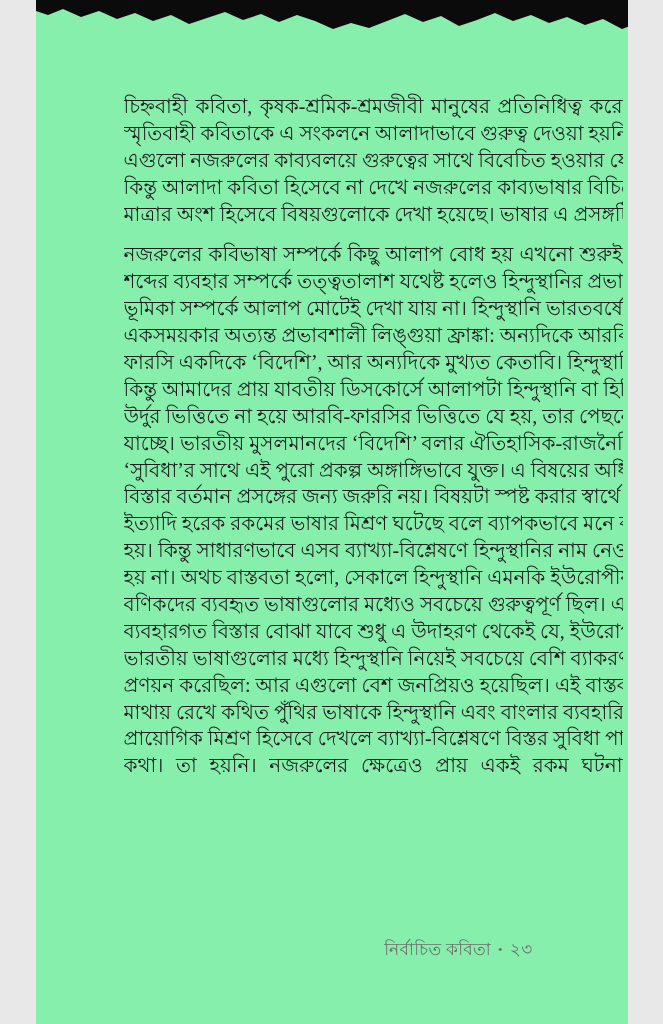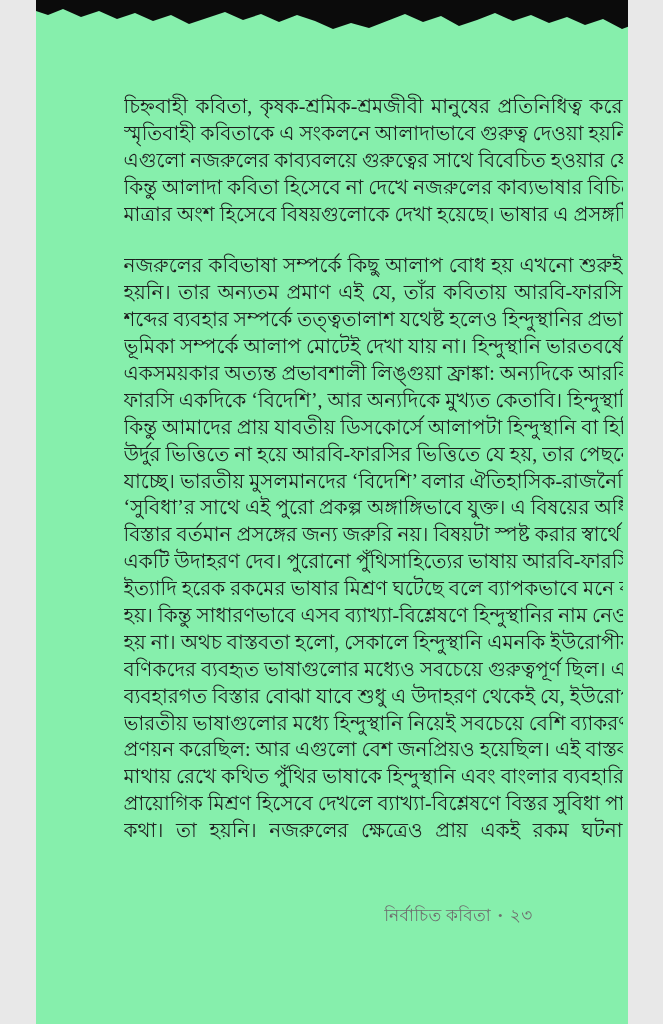--- a/index.html
+++ b/index.html
@@ -22,39 +22,39 @@
   .torn-edge polygon { fill: #0b0b0b; }
   .text-block {
     position: absolute;
     left: 88px;
     top: 93px;
     width: 499px;
     color: #1e1e1e;
     font-size: 20px;
   }
   .para { margin: 0; padding: 0; }
-  .para2 { margin-top: 25px; }
+  .para2 { margin-top: 14px; }
   .line {
     height: 26.9px;
     line-height: 26.9px;
     overflow: hidden;
     text-align: justify;
     text-align-last: justify;
     white-space: nowrap;
   }
   .line.end {
     text-align-last: left;
     white-space: normal;
   }
   .footer {
     position: absolute;
-    top: 907px;
+    top: 937px;
     right: 95px;
     font-size: 17px;
-    line-height: 18px;
+    line-height: 26px;
     color: #6e6e6e;
     letter-spacing: 0.3px;
   }
   .footer .dot {
     display: inline-block;
     padding: 0 7px;
     font-size: 13px;
     vertical-align: 1px;
     color: #6e6e6e;
   }
@@ -73,31 +73,29 @@
     <div class="para para1">
       <div class="line">চিহ্নবাহী কবিতা, কৃষক-শ্রমিক-শ্রমজীবী মানুষের প্রতিনিধিত্ব করে</div>
       <div class="line">স্মৃতিবাহী কবিতাকে এ সংকলনে আলাদাভাবে গুরুত্ব দেওয়া হয়নি।</div>
       <div class="line">এগুলো নজরুলের কাব্যবলয়ে গুরুত্বের সাথে বিবেচিত হওয়ার যোগ্য।</div>
       <div class="line">কিন্তু আলাদা কবিতা হিসেবে না দেখে নজরুলের কাব্যভাষার বিচিত্র</div>
       <div class="line">মাত্রার অংশ হিসেবে বিষয়গুলোকে দেখা হয়েছে। ভাষার এ প্রসঙ্গটি</div>
     </div>
 
     <div class="para para2">
       <div class="line">নজরুলের কবিভাষা সম্পর্কে কিছু আলাপ বোধ হয় এখনো শুরুই</div>
-      <div class="line">হয়নি। তার অন্যতম প্রমাণ এই যে, তাঁর কবিতায় আরবি-ফারসি</div>
       <div class="line">শব্দের ব্যবহার সম্পর্কে তত্ত্বতালাশ যথেষ্ট হলেও হিন্দুস্থানির প্রভাব ও</div>
       <div class="line">ভূমিকা সম্পর্কে আলাপ মোটেই দেখা যায় না। হিন্দুস্থানি ভারতবর্ষের</div>
       <div class="line">একসময়কার অত্যন্ত প্রভাবশালী লিঙ্গুয়া ফ্রাঙ্কা: অন্যদিকে আরবি-</div>
       <div class="line">ফারসি একদিকে ‘বিদেশি’, আর অন্যদিকে মুখ্যত কেতাবি। হিন্দুস্থানি</div>
       <div class="line">কিন্তু আমাদের প্রায় যাবতীয় ডিসকোর্সে আলাপটা হিন্দুস্থানি বা হিন্দি-</div>
       <div class="line">উর্দুর ভিত্তিতে না হয়ে আরবি-ফারসির ভিত্তিতে যে হয়, তার পেছনে</div>
       <div class="line">যাচ্ছে। ভারতীয় মুসলমানদের ‘বিদেশি’ বলার ঐতিহাসিক-রাজনৈতিক</div>
       <div class="line">‘সুবিধা’র সাথে এই পুরো প্রকল্প অঙ্গাঙ্গিভাবে যুক্ত। এ বিষয়ের অধিকতর</div>
       <div class="line">বিস্তার বর্তমান প্রসঙ্গের জন্য জরুরি নয়। বিষয়টা স্পষ্ট করার স্বার্থে শুধু</div>
-      <div class="line">একটি উদাহরণ দেব। পুরোনো পুঁথিসাহিত্যের ভাষায় আরবি-ফারসি</div>
       <div class="line">ইত্যাদি হরেক রকমের ভাষার মিশ্রণ ঘটেছে বলে ব্যাপকভাবে মনে করা</div>
       <div class="line">হয়। কিন্তু সাধারণভাবে এসব ব্যাখ্যা-বিশ্লেষণে হিন্দুস্থানির নাম নেওয়া</div>
       <div class="line">হয় না। অথচ বাস্তবতা হলো, সেকালে হিন্দুস্থানি এমনকি ইউরোপীয়</div>
       <div class="line">বণিকদের ব্যবহৃত ভাষাগুলোর মধ্যেও সবচেয়ে গুরুত্বপূর্ণ ছিল। এর</div>
       <div class="line">ব্যবহারগত বিস্তার বোঝা যাবে শুধু এ উদাহরণ থেকেই যে, ইউরোপীয়রা</div>
       <div class="line">ভারতীয় ভাষাগুলোর মধ্যে হিন্দুস্থানি নিয়েই সবচেয়ে বেশি ব্যাকরণ</div>
       <div class="line">প্রণয়ন করেছিল: আর এগুলো বেশ জনপ্রিয়ও হয়েছিল। এই বাস্তবতা</div>
       <div class="line">মাথায় রেখে কথিত পুঁথির ভাষাকে হিন্দুস্থানি এবং বাংলার ব্যবহারিক-</div>
       <div class="line">প্রায়োগিক মিশ্রণ হিসেবে দেখলে ব্যাখ্যা-বিশ্লেষণে বিস্তর সুবিধা পাওয়ার</div>
       <div class="line end">কথা। তা হয়নি। নজরুলের ক্ষেত্রেও প্রায় একই রকম ঘটনা ঘটেছে।</div>

